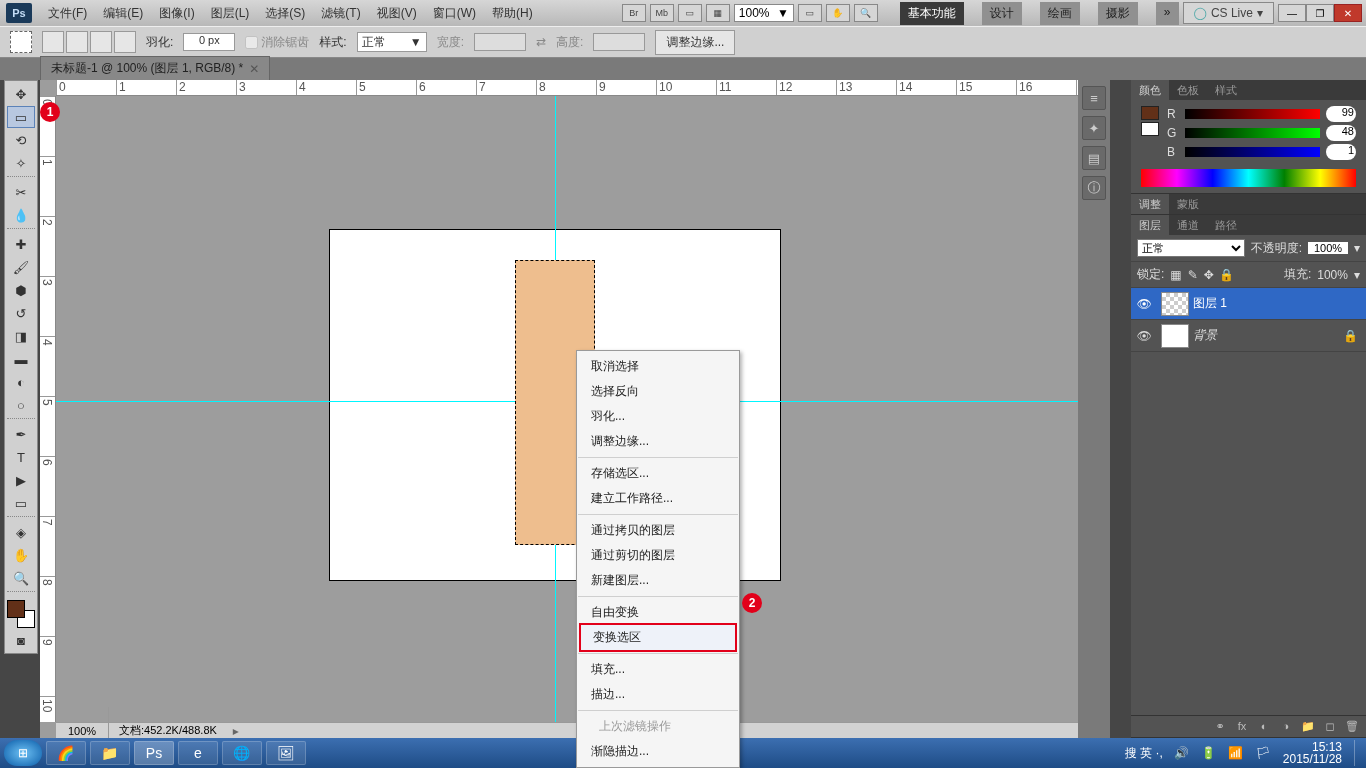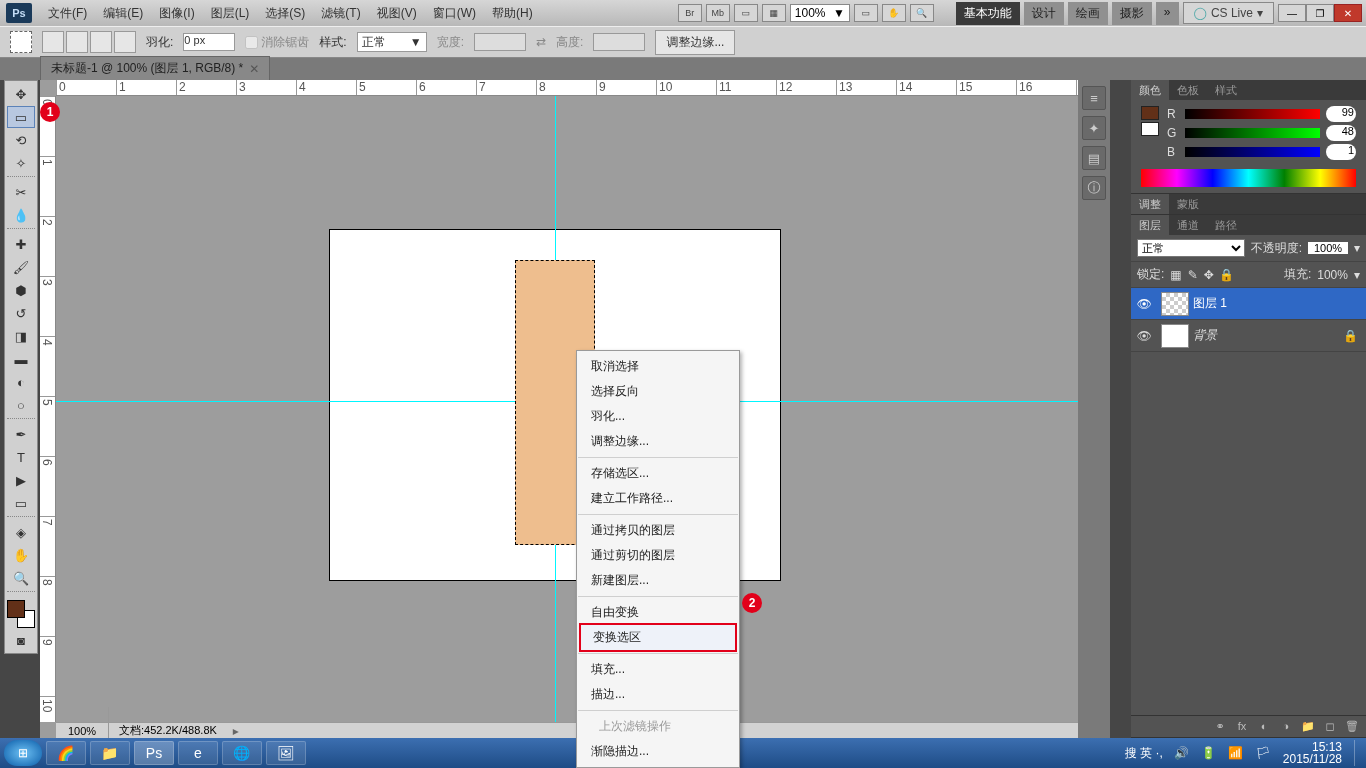--- a/index.html
+++ b/index.html
@@ -5,34 +5,34 @@
 * { margin: 0; padding: 0; box-sizing: border-box; font-family: "Microsoft YaHei", Tahoma, sans-serif; font-size: 12px; user-select: none; }
 body { width: 1366px; height: 768px; background: #464646; overflow: hidden; position: relative; }
 
 
 .menubar { height: 26px; background: linear-gradient(#d6d6d6,#b8b8b8); display:flex; align-items:center; padding-left:6px; }
 .ps-logo { width:26px; height:20px; background:#1a3a5a; color:#c3dcf5; font-weight:bold; display:flex; align-items:center; justify-content:center; border-radius:2px; margin-right:8px; font-size:11px;}
 .menuitem { padding:4px 8px; cursor:default; color:#333; }
 .menubar-right{ margin-left:auto; display:flex; align-items:center; gap:4px; padding-right:4px; }
 .miniicon{width:24px;height:18px;border:1px solid #888;background:#d6d6d6;display:flex;align-items:center;justify-content:center;font-size:9px;color:#444;}
 .zoomdrop{width:60px;height:18px;border:1px solid #888;background:#fff;font-size:11px;display:flex;align-items:center;padding:0 4px;}
-.workspace-tabs{display:flex;gap:4px;}
+.workspace-tabs{display:flex;gap:18px;}
 .ws-tab{padding:3px 8px;background:#909090;color:#222;}
 .ws-tab.active{background:#3a3a3a;color:#fff;}
 .cs-live{padding:3px 10px;border:1px solid #888;background:#d6d6d6;color:#444;display:flex;align-items:center;gap:4px;}
 .win-btns{display:flex;}
 .win-btn{width:28px;height:18px;border:1px solid #888;background:#d6d6d6;display:flex;align-items:center;justify-content:center;font-size:10px;}
 .win-btn.close{background:#c0392b;color:#fff;border-color:#922;}
 
 
 .optionsbar{height:32px;background:#d0d0d0;border-top:1px solid #eee;border-bottom:1px solid #888;display:flex;align-items:center;padding:0 10px;gap:10px;color:#333;}
 .optbtn{width:22px;height:22px;border:1px solid #999;background:#e6e6e6;}
 .optgroup{display:flex;gap:2px;}
 .optlabel{font-size:12px;}
-.optinput{width:52px;height:18px;border:1px solid #999;background:#fff;text-align:left;font-size:11px;}
+.optinput{width:52px;height:18px;border:1px solid #999;background:#fff;text-align:center;font-size:11px;}
 .optcheck{display:flex;align-items:center;gap:3px;font-size:12px;color:#888;}
 .optselect{width:70px;height:20px;border:1px solid #999;background:#fff;font-size:11px;display:flex;align-items:center;padding:0 4px;justify-content:space-between;}
 .optbtn-wide{padding:3px 10px;border:1px solid #999;background:#e6e6e6;font-size:12px;}
 .doc-tabs{height:22px;background:#7a7a7a;display:flex;align-items:flex-end;padding-left:40px;}
 .doc-tab{background:#888;padding:3px 10px;color:#222;font-size:11px;border:1px solid #666;border-bottom:none;display:flex;align-items:center;gap:6px;}
 .doc-close{color:#555;}
 
 
 .toolbox{position:absolute;top:80px;left:4px;width:34px;background:#d0d0d0;border:1px solid #888;padding:2px;display:flex;flex-direction:column;gap:1px;z-index:3;}
 .tool{width:28px;height:22px;background:#d0d0d0;border:1px solid transparent;display:flex;align-items:center;justify-content:center;font-size:13px;color:#333;}

